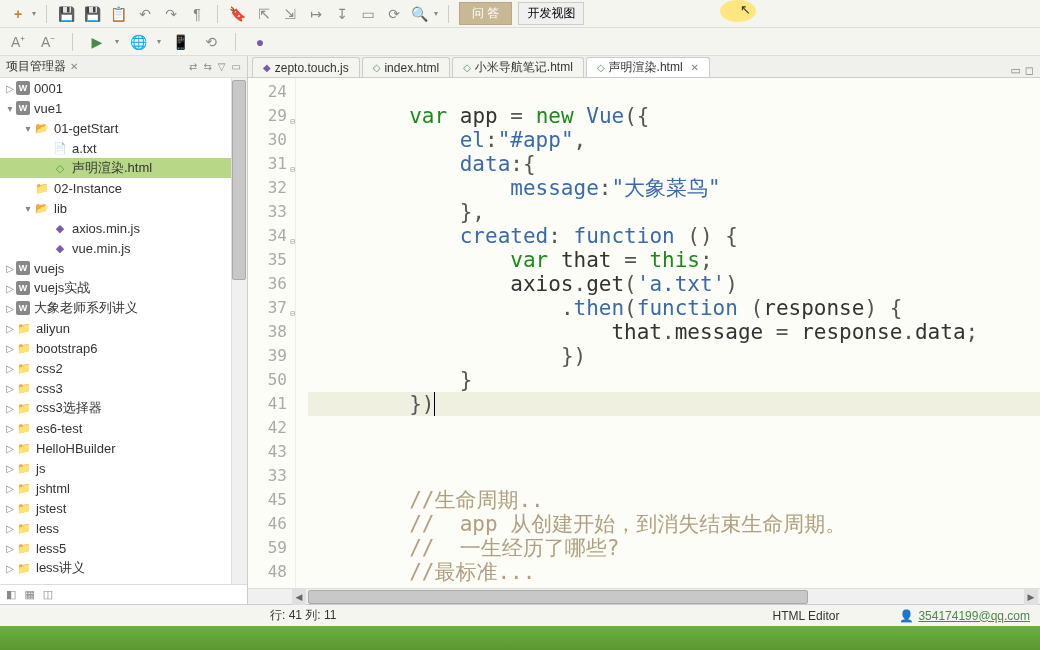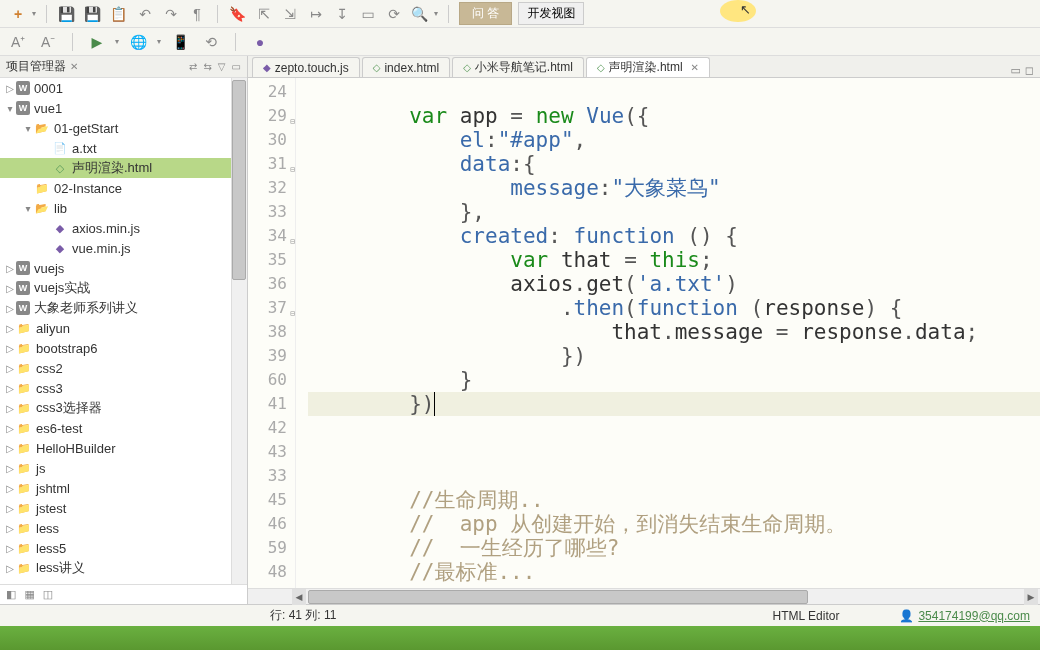--- a/index.html
+++ b/index.html
@@ -305,21 +305,21 @@
           <div class="ln">30</div>
           <div class="ln">31<span class="fold">⊟</span></div>
           <div class="ln">32</div>
           <div class="ln">33</div>
           <div class="ln">34<span class="fold">⊟</span></div>
           <div class="ln">35</div>
           <div class="ln">36</div>
           <div class="ln">37<span class="fold">⊟</span></div>
           <div class="ln">38</div>
           <div class="ln">39</div>
-          <div class="ln">60</div>
+          <div class="ln">50</div>
           <div class="ln">41</div>
           <div class="ln">42</div>
           <div class="ln">43</div>
           <div class="ln">33</div>
           <div class="ln">45</div>
           <div class="ln">46</div>
           <div class="ln">59</div>
           <div class="ln">48</div>
         </div>
       <div class="code" id="code"><div class="line"></div><div class="line">        <span class="c-kw">var</span> <span class="c-id">app</span> <span class="c-punc">=</span> <span class="c-kw">new</span> <span class="c-cls">Vue</span><span class="c-punc">({</span></div><div class="line">            <span class="c-prop">el</span><span class="c-punc">:</span><span class="c-str">"#app"</span><span class="c-punc">,</span></div><div class="line">            <span class="c-prop">data</span><span class="c-punc">:{</span></div><div class="line">                <span class="c-prop">message</span><span class="c-punc">:</span><span class="c-str">"大象菜鸟"</span></div><div class="line">            <span class="c-punc">},</span></div><div class="line">            <span class="c-prop">created</span><span class="c-punc">:</span> <span class="c-fn">function</span> <span class="c-punc">() {</span></div><div class="line">                <span class="c-kw">var</span> <span class="c-id">that</span> <span class="c-punc">=</span> <span class="c-kw">this</span><span class="c-punc">;</span></div><div class="line">                <span class="c-id">axios</span><span class="c-punc">.</span><span class="c-id">get</span><span class="c-punc">(</span><span class="c-str">'a.txt'</span><span class="c-punc">)</span></div><div class="line">                    <span class="c-punc">.</span><span class="c-fn">then</span><span class="c-punc">(</span><span class="c-fn">function</span> <span class="c-punc">(</span><span class="c-id">response</span><span class="c-punc">) {</span></div><div class="line">                        <span class="c-id">that</span><span class="c-punc">.</span><span class="c-id">message</span> <span class="c-punc">=</span> <span class="c-id">response</span><span class="c-punc">.</span><span class="c-id">data</span><span class="c-punc">;</span></div><div class="line">                    <span class="c-punc">})</span></div><div class="line">            <span class="c-punc">}</span></div><div class="line hl">        <span class="c-punc">})</span><span class="cursor-caret"></span></div><div class="line"></div><div class="line"></div><div class="line"></div><div class="line">        <span class="c-cmt">//生命周期..</span></div><div class="line">        <span class="c-cmt">//  app 从创建开始，到消失结束生命周期。</span></div><div class="line">        <span class="c-cmt">//  一生经历了哪些?</span></div><div class="line">        <span class="c-cmt">//最标准...</span></div></div>

